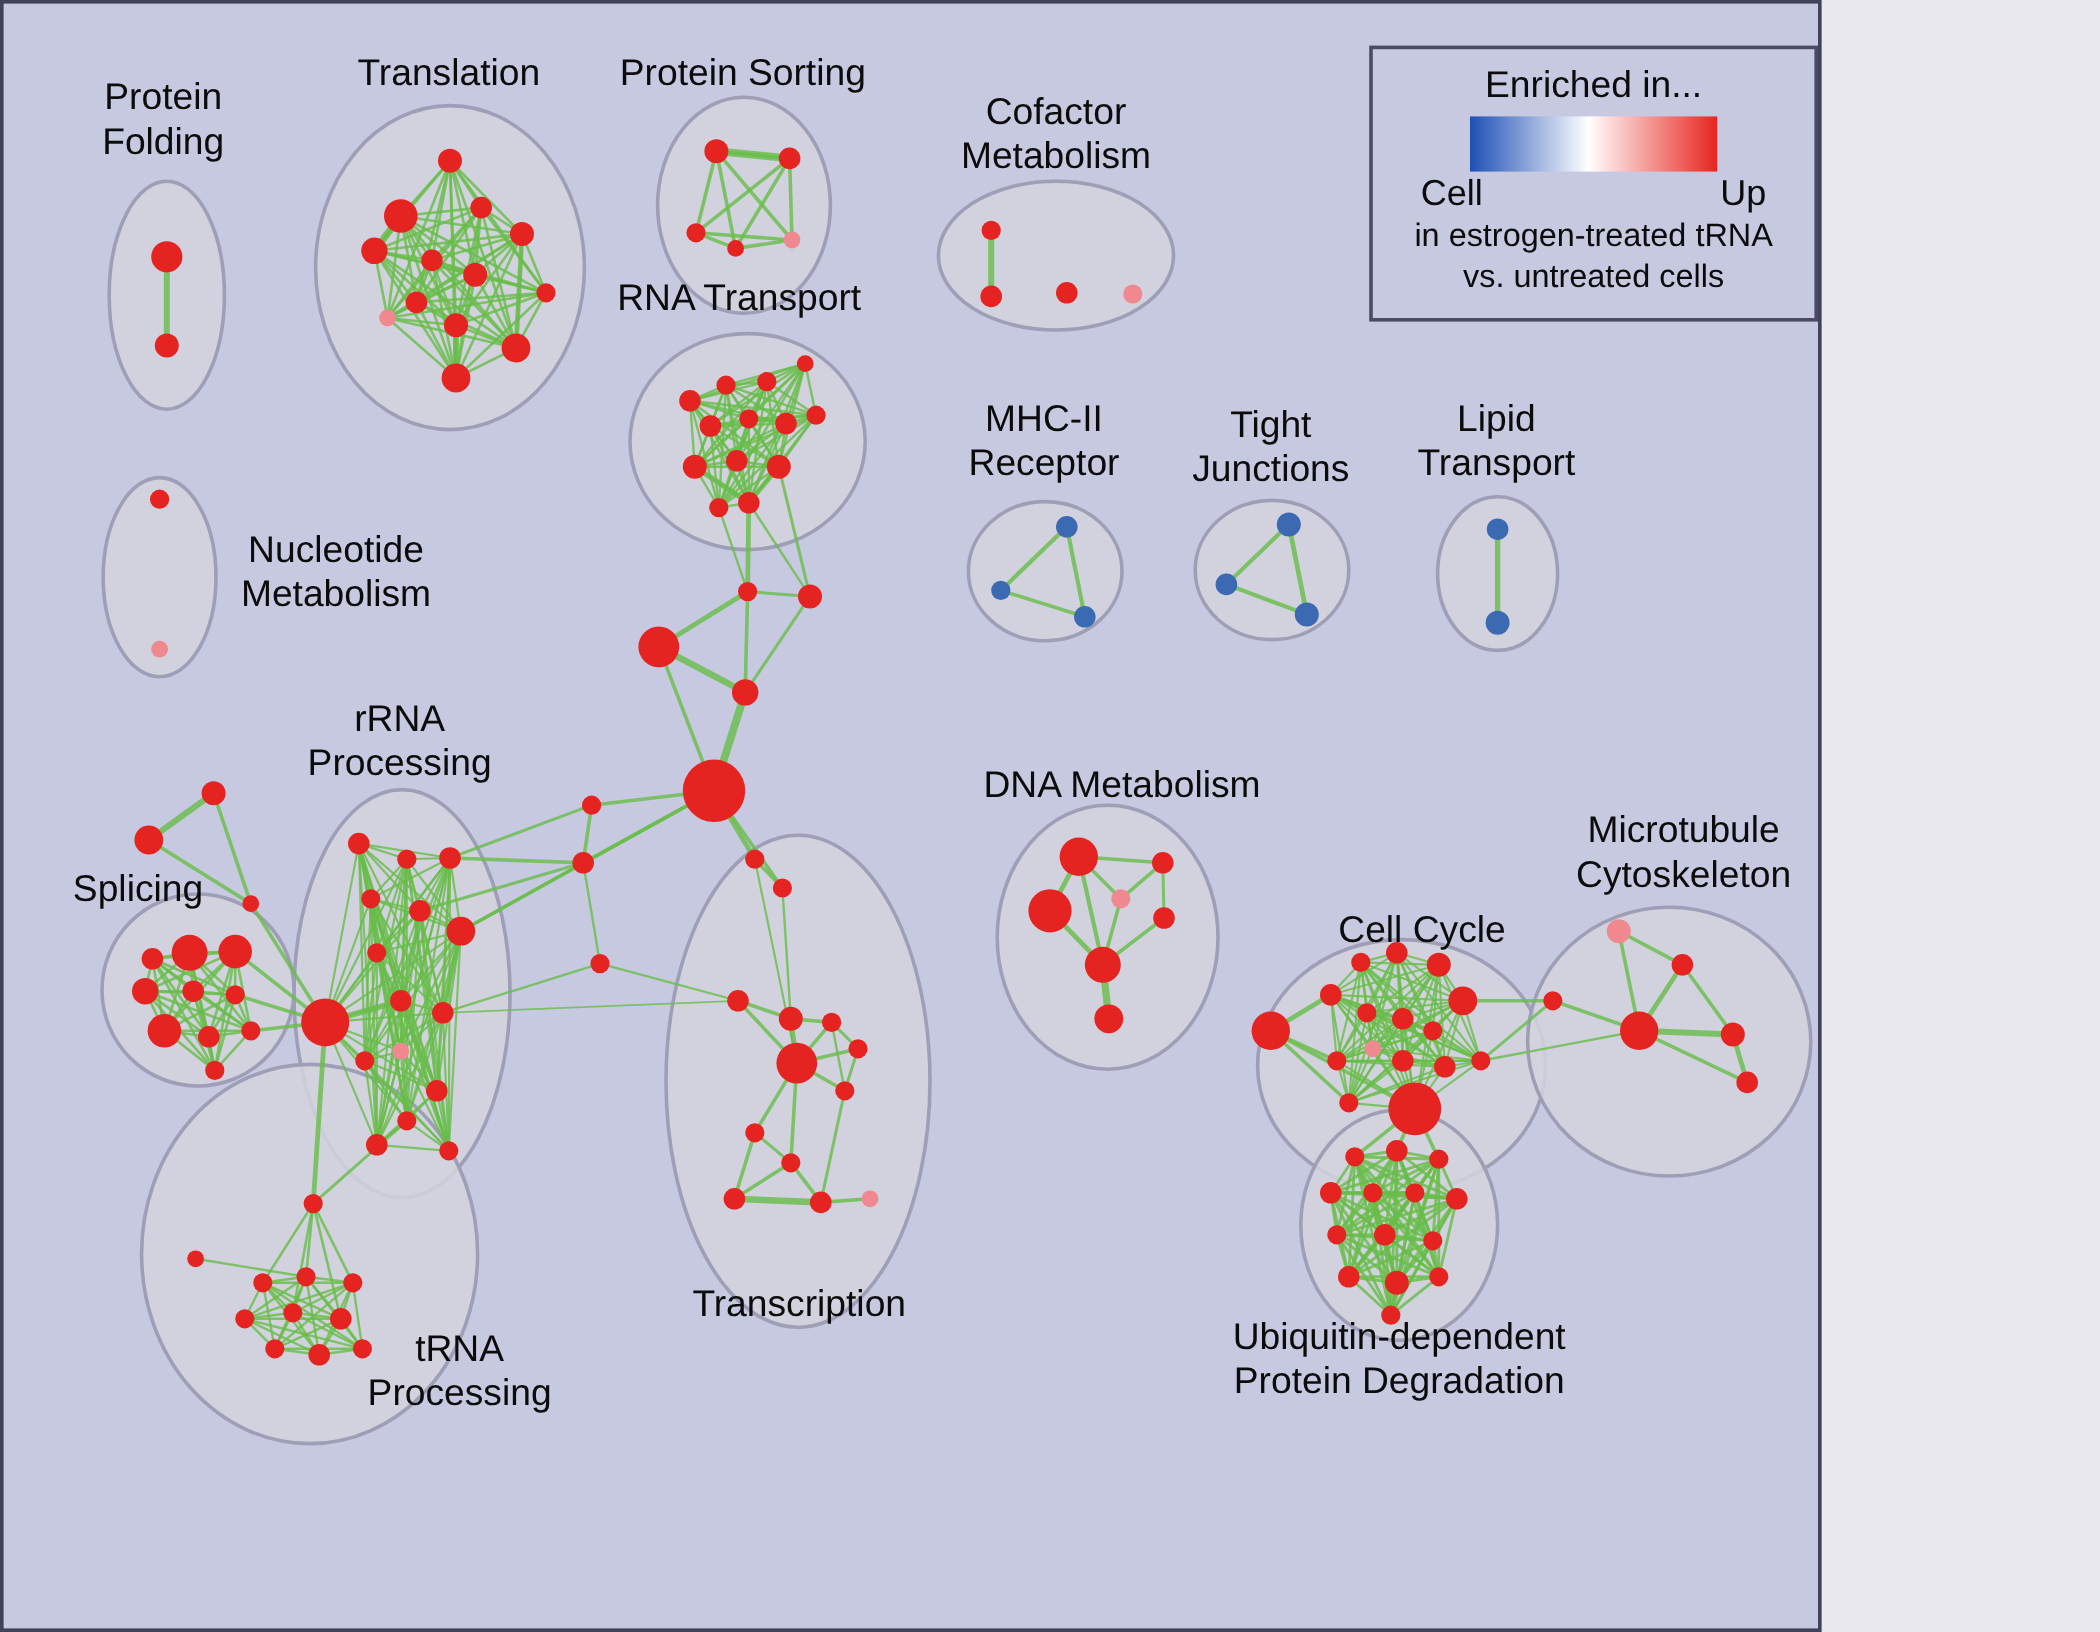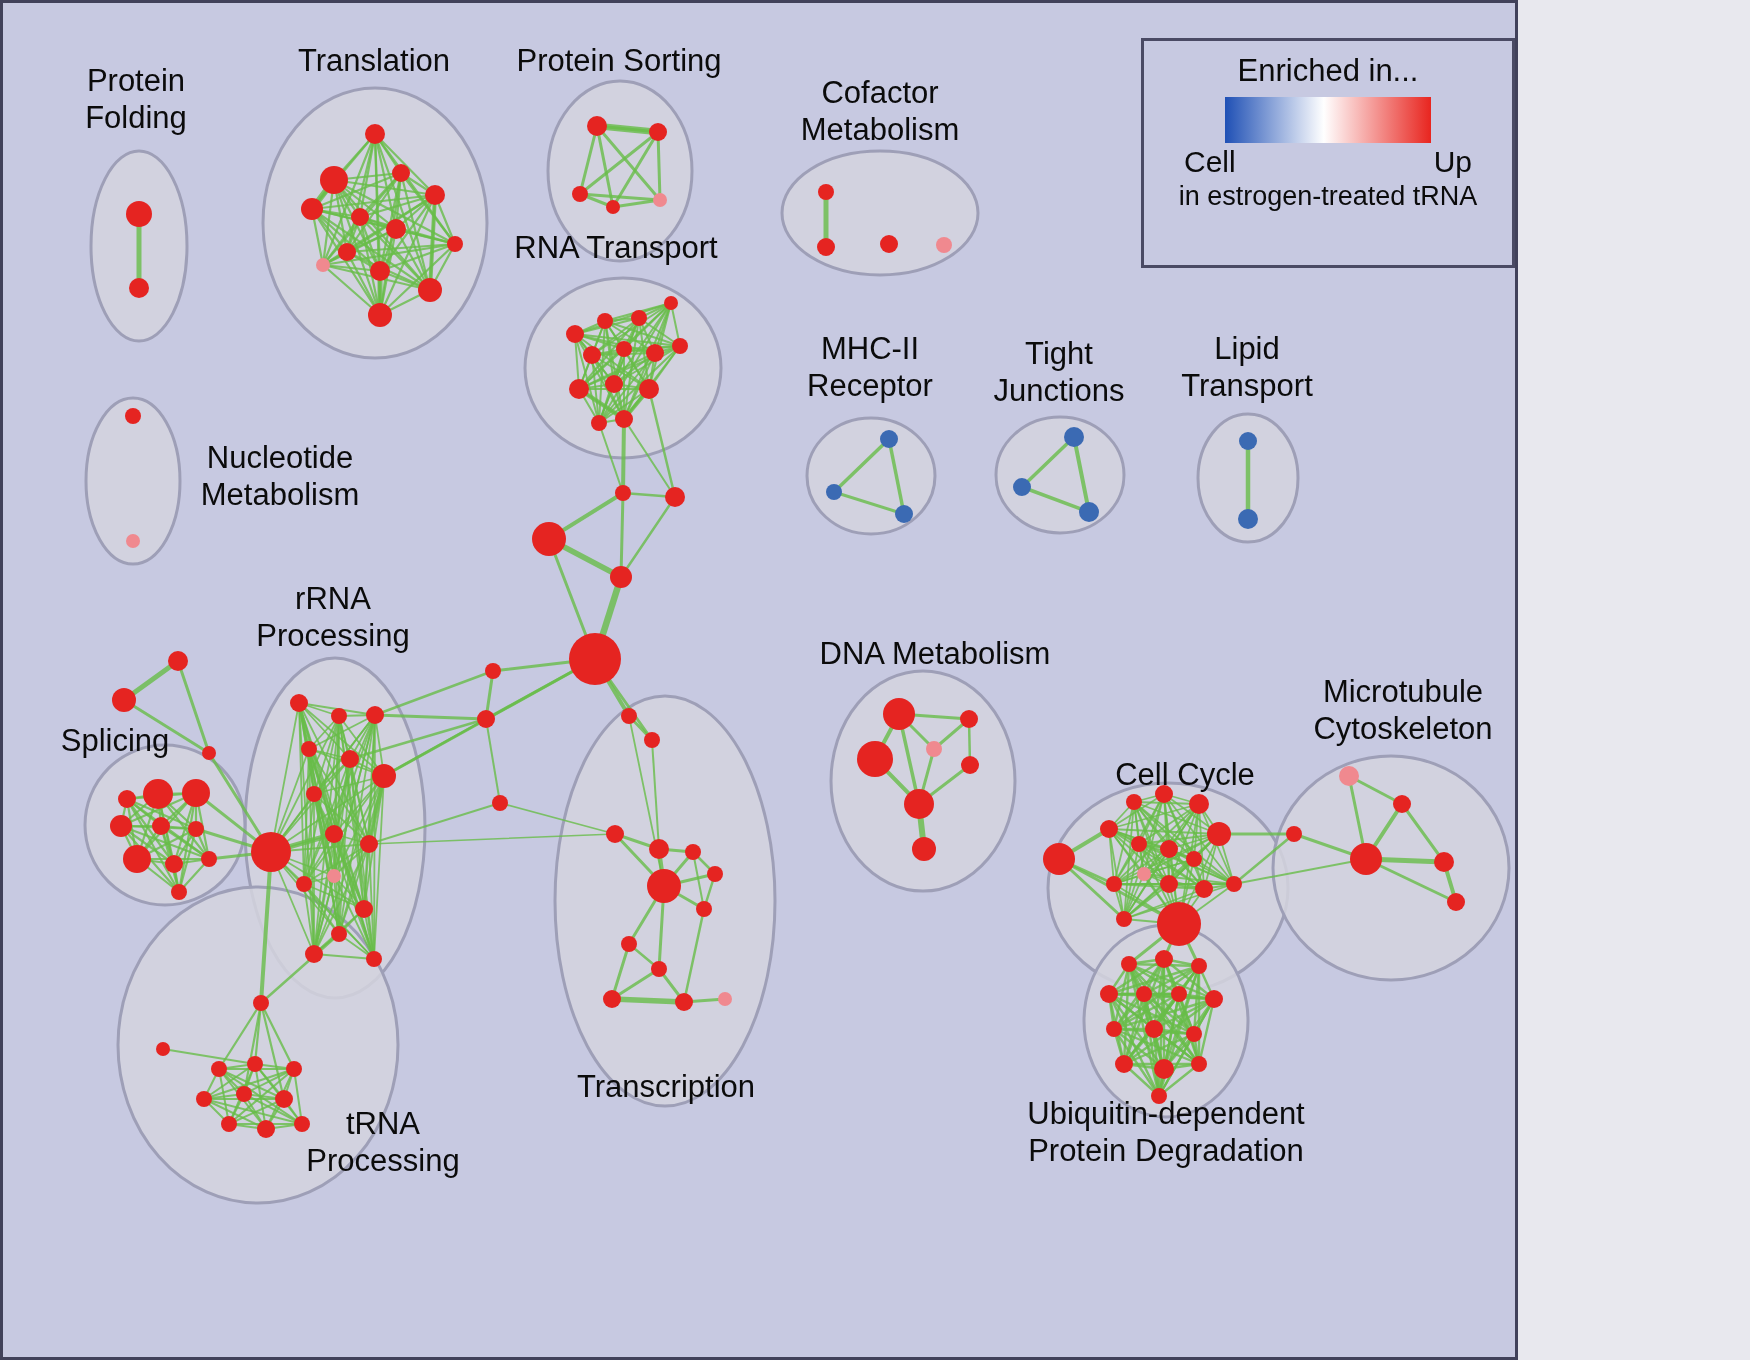--- a/index.html
+++ b/index.html
@@ -907,15 +907,16 @@
     </svg>
 
   <div class="legend">
     <div class="legend-title">Enriched in...</div>
     <div class="legend-bar" style="background: linear-gradient(to right, rgb(31, 80, 181) 0%, rgb(255, 255, 255) 48%, rgb(232, 37, 31) 100%);"></div>
     <div class="legend-updown">
       <span>Cell</span>
       <span>Up</span>
     </div>
     <div class="legend-line">in estrogen-treated tRNA</div>
+    <div class="legend-line">vs. untreated cells</div>
   </div>
 
 </div>
 
 </body></html>

